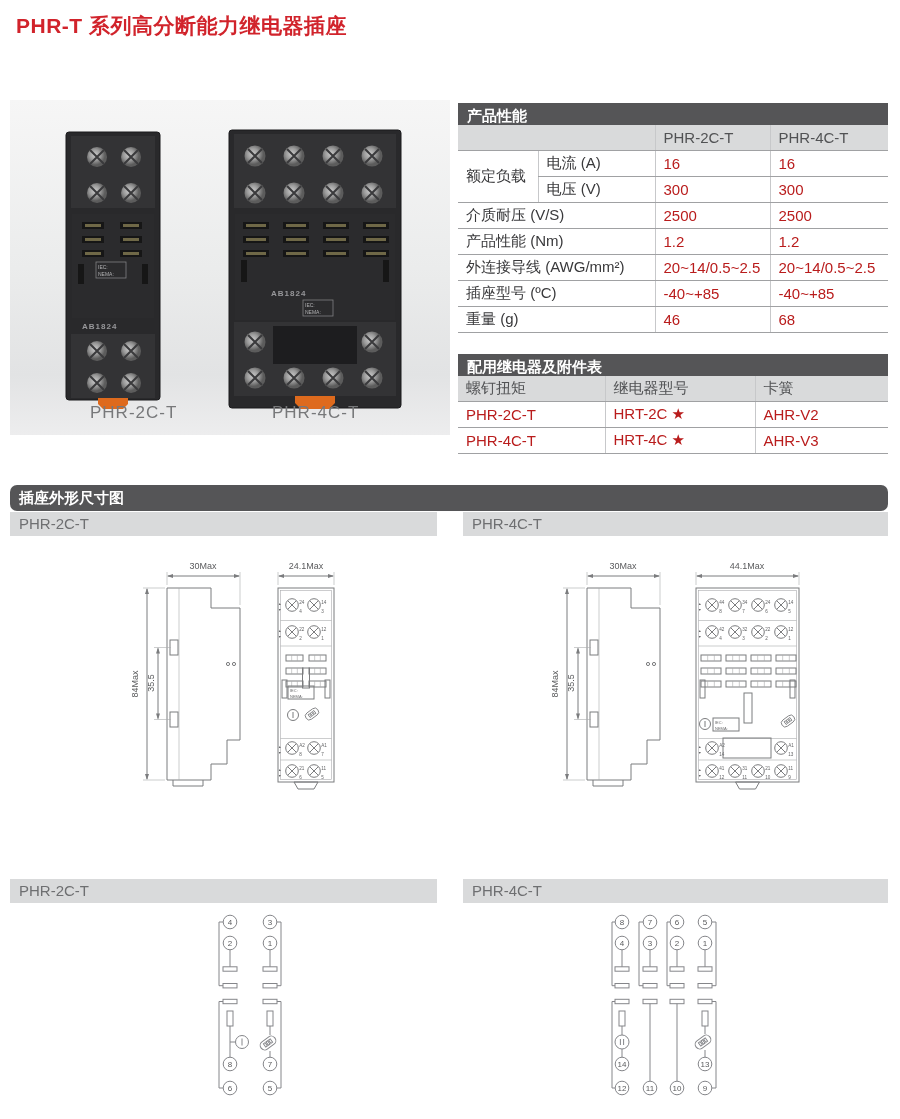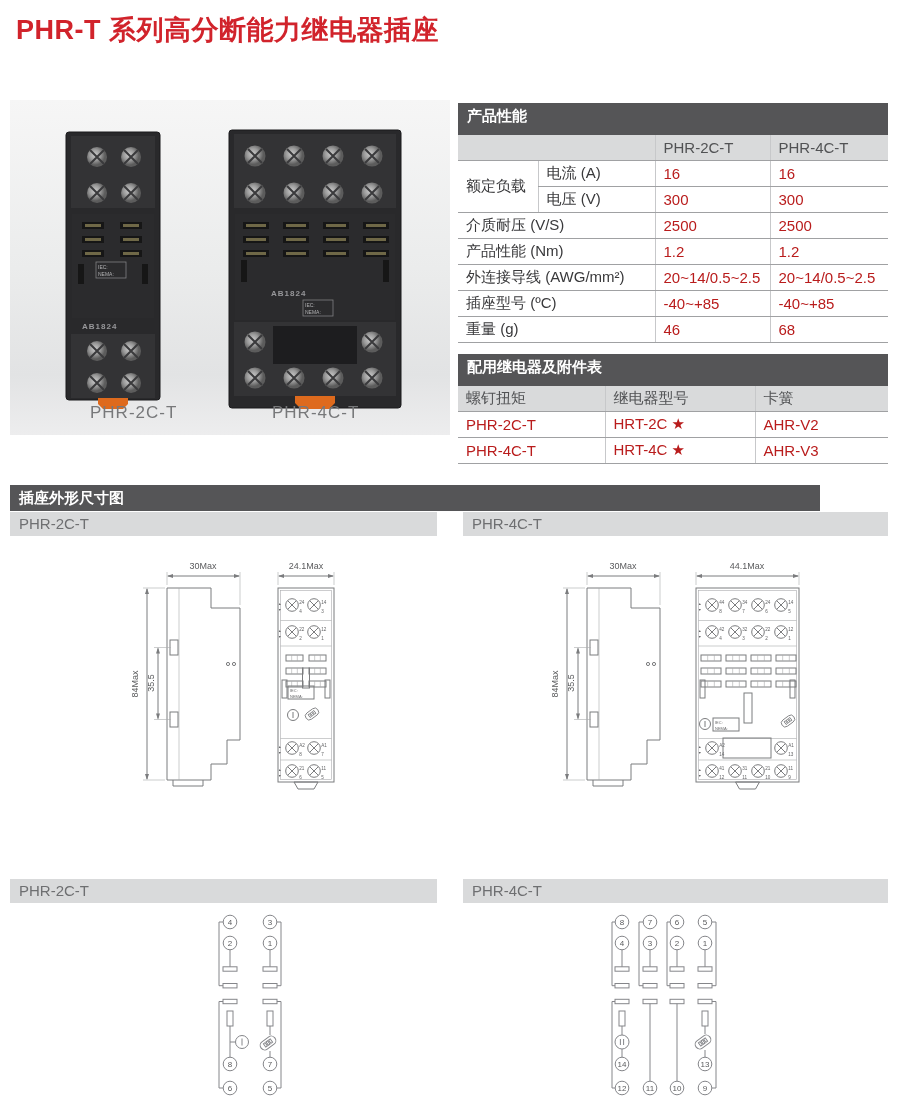--- a/index.html
+++ b/index.html
@@ -1,38 +1,38 @@
 <!DOCTYPE html>
 <html><head>
 <meta charset="utf-8">
 <style>
   html,body{margin:0;padding:0;background:#fff;}
   #page{position:relative;width:900px;height:1119px;background:#ffffff;overflow:hidden;
         font-family:"Liberation Sans","DejaVu Sans",sans-serif;}
   .abs{position:absolute;}
-  #title{position:absolute;left:16px;top:12px;margin:0;font-size:27px;font-weight:bold;
+  #title{position:absolute;left:16px;top:12px;margin:0;font-size:21px;font-weight:bold;
          color:#d1232b;letter-spacing:.5px;}
   
   #photo-panel{position:absolute;left:10px;top:100px;width:440px;height:335px;
     background:linear-gradient(180deg,#f6f6f6 0%,#ebecec 50%,#e2e3e4 82%,#ededee 100%);}
   .photo-label{position:absolute;bottom:12px;font-size:17px;color:#77787a;letter-spacing:1px;}
   
   .tablebox{position:absolute;left:458px;width:430px;}
-  .bar{background:#555557;color:#ffffff;font-size:15px;font-weight:bold;height:32px;
+  .bar{background:#555557;color:#ffffff;font-size:15px;font-weight:bold;height:22px;
        line-height:25px;padding-left:9px;box-sizing:border-box;}
   table{border-collapse:collapse;width:430px;table-layout:fixed;}
   th,td{font-size:15px;height:26px;padding:0 0 0 8px;text-align:left;font-weight:normal;
         box-sizing:border-box;border-bottom:1px solid #a0a1a3;white-space:nowrap;overflow:hidden;}
   th{height:25px;background:#d9dadb;color:#515254;}
   .vl{border-left:1px solid #c7c8ca;}
   .lbl{color:#39393b;}
   .val{color:#b91c1c;}
   
-  .secbar{position:absolute;left:10px;width:810px;height:26px;background:#555557;color:#fff;
-          font-size:15px;font-weight:bold;line-height:26px;padding-left:9px;box-sizing:border-box;}
+  .secbar{position:absolute;left:10px;width:878px;height:26px;background:#555557;color:#fff;
+          font-size:15px;font-weight:bold;line-height:26px;padding-left:9px;box-sizing:border-box;border-radius:7px;}
   .band{position:absolute;height:24px;background:#d9dadb;color:#6e6f71;font-size:15px;
         line-height:24px;padding-left:9px;box-sizing:border-box;}
   
   .ln{fill:none;stroke:#7b7c7e;stroke-width:1;}
   .lnf{fill:#7b7c7e;stroke:none;}
   .lne{fill:none;stroke:#aaabad;stroke-width:.6;}
   .dim{font-size:9px;fill:#5a5b5d;}
   .dlbl{font-size:4.6px;fill:#636466;}
   .tri{font-size:3.6px;fill:#636466;}
   .tiny{font-size:4px;fill:#6a6b6d;}

